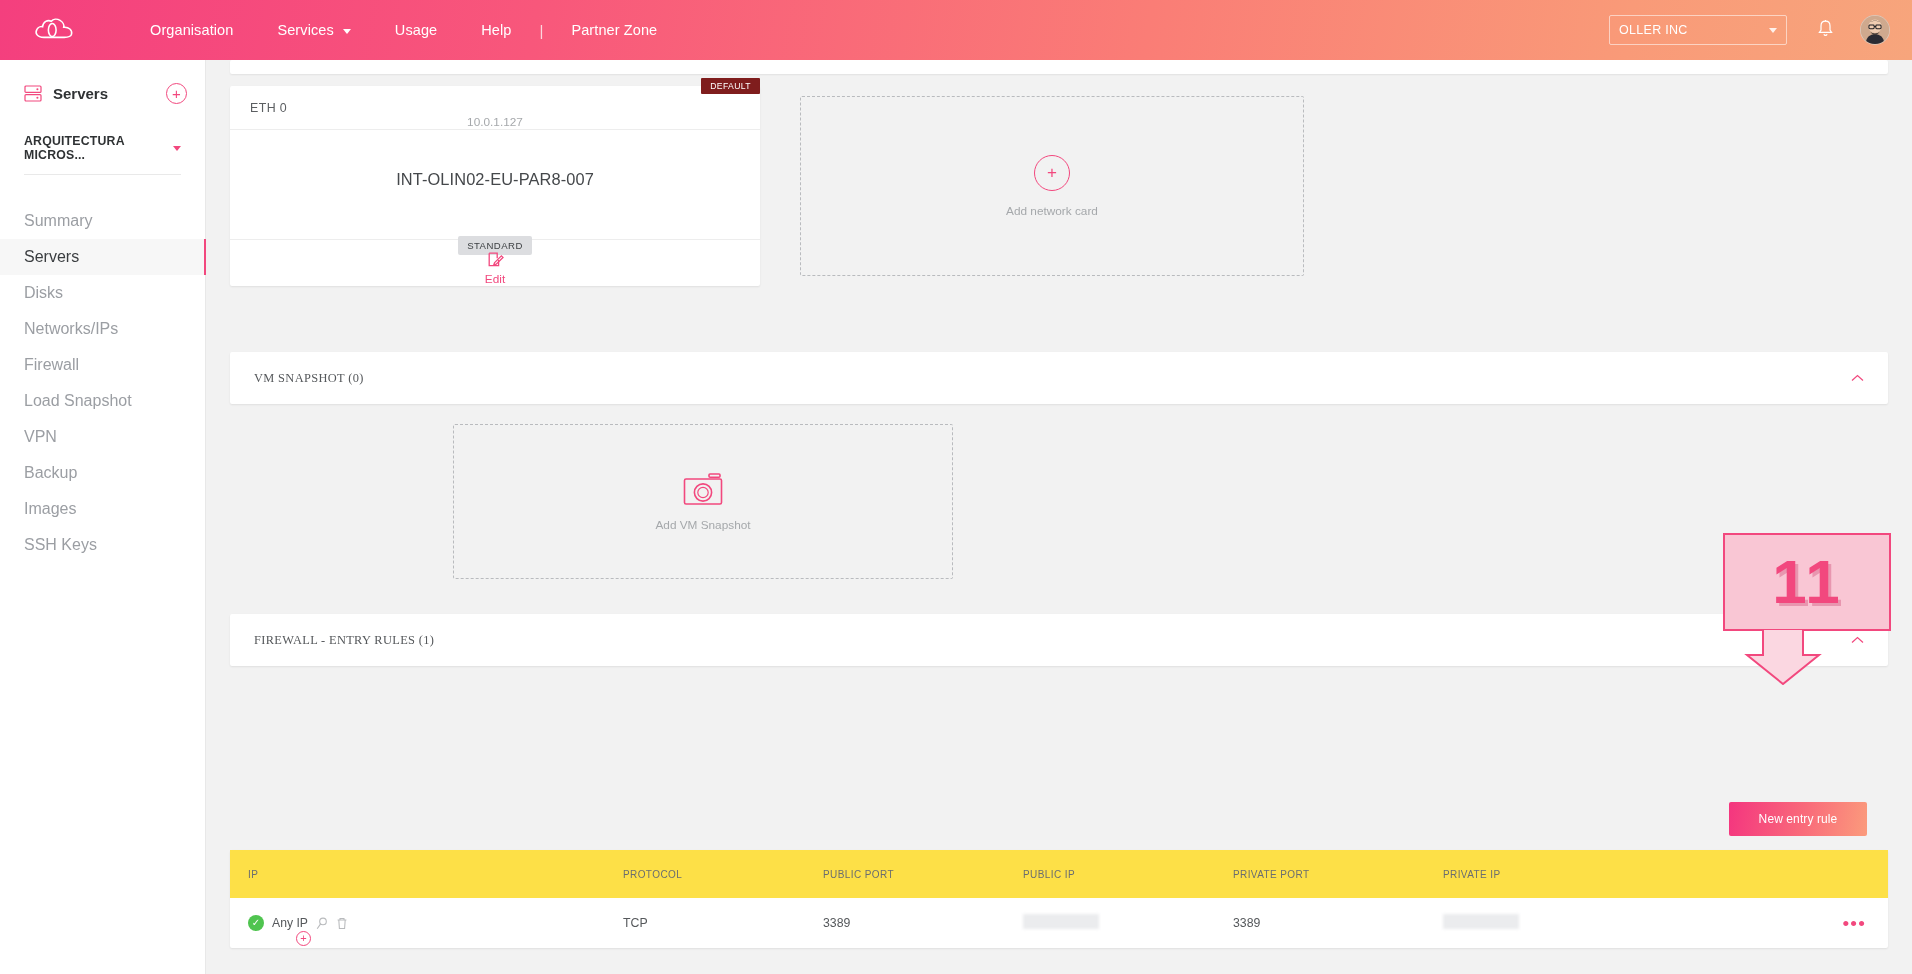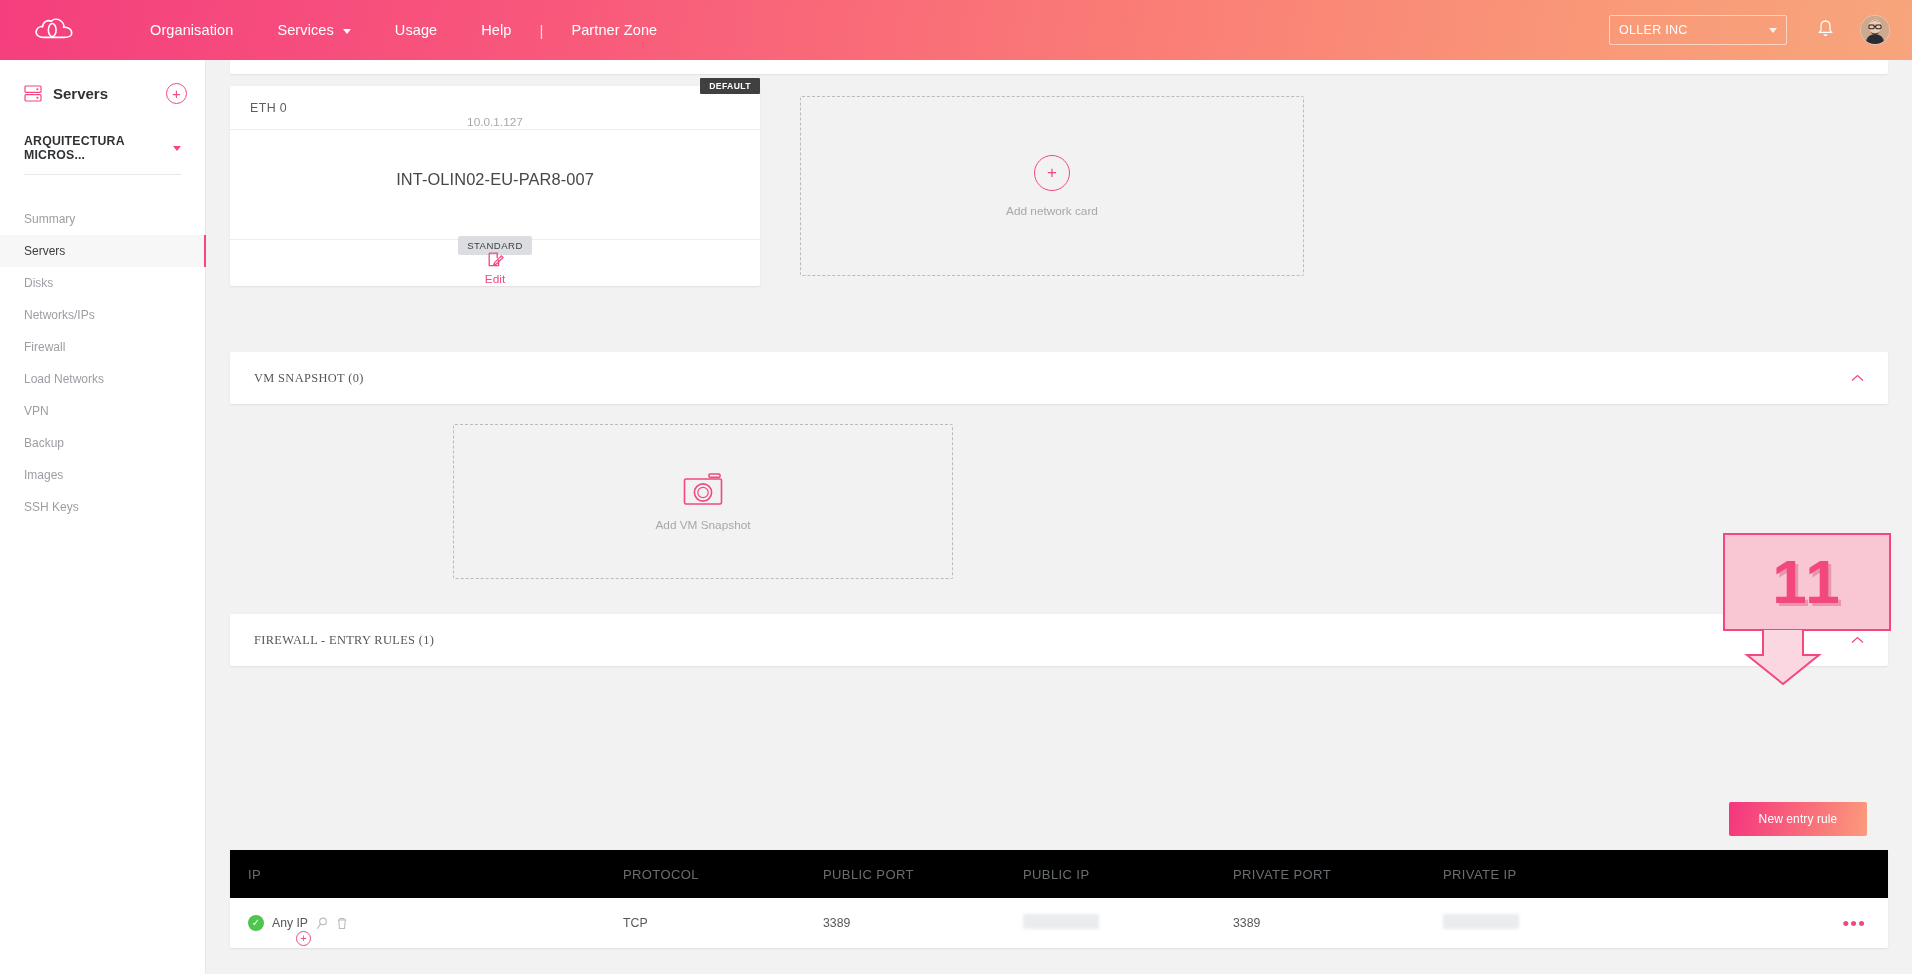--- a/index.html
+++ b/index.html
@@ -87,21 +87,21 @@
     font-size: 12.3px; font-weight: 700; color: #2f3234; letter-spacing: .2px;
   }
   .side-project .proj-caret {
     margin-left: 5px;
     border-left: 4px solid transparent; border-right: 4px solid transparent;
     border-top: 5px solid #f2487e;
   }
   .side-nav { margin-top: 28px; }
   .side-link {
     display: block; padding: 9px 24px;
-    font-size: 12px; color: #9b9ea3;
+    font-size: 16px; color: #9b9ea3;
     position: relative;
   }
   .side-link.active {
     color: #3a3d40; background: #f7f7f7;
   }
   .side-link.active::after {
     content: ""; position: absolute; right: -1px; top: 0; bottom: 0;
     width: 2px; background: #f2487e;
   }
 
@@ -127,24 +127,24 @@
     box-shadow: 0 1px 2px rgba(0,0,0,.08);
   }
   .eth-head {
     height: 44px; display: flex; align-items: center;
     padding: 0 20px; border-bottom: 1px solid #ededed;
     position: relative;
   }
   .eth-head .eth-label { font-size: 12.4px; color: #5b5e61; letter-spacing: .4px; text-align: center; }
   .badge-default {
     position: absolute; right: 0; top: -8px;
-    background: #404040; color: #ffffff;
+    background: #7f1d1d; color: #ffffff;
     font-size: 8.6px; letter-spacing: .4px;
     padding: 3px 9px 3px 9px; border-radius: 1px;
-    font-weight: 700;
+    font-weight: 400;
   }
   .eth-body {
     height: 110px; display: flex; flex-direction: column;
     align-items: center; justify-content: center;
     border-bottom: 1px solid #ededed;
     gap: 36px;
   }
   .eth-ip { font-size: 11.8px; color: #a6a9ac; margin-bottom: 5px; }
   .eth-name { font-size: 16.4px; color: #45484b; margin-bottom: 11px; letter-spacing: .1px; }
   .chip-standard {
@@ -210,22 +210,22 @@
   }
 
   
   .rules-table {
     position: absolute; left: 24px; right: 24px; top: 790px;
     background: #ffffff; border-radius: 2px;
     box-shadow: 0 1px 2px rgba(0,0,0,.08);
   }
   .rules-head {
     display: flex; align-items: center; height: 48px;
-    background: #000000;
-    font-size: 13px; color: #6a6d70; letter-spacing: .4px;
+    background: #fde047;
+    font-size: 10px; color: #6a6d70; letter-spacing: .4px;
     padding: 0 18px;
   }
   .rules-row {
     display: flex; align-items: center; height: 50px;
     font-size: 12.3px; color: #55585b; padding: 0 18px;
     position: relative;
   }
   .c-ip      { width: 375px; }
   .c-proto   { width: 200px; }
   .c-pubport { width: 200px; }
@@ -341,21 +341,21 @@
     <span class="proj-name">ARQUITECTURA MICROS...</span>
     <span class="proj-caret"></span>
   </div>
 
   <nav class="side-nav">
     <a class="side-link">Summary</a>
     <a class="side-link active">Servers</a>
     <a class="side-link">Disks</a>
     <a class="side-link">Networks/IPs</a>
     <a class="side-link">Firewall</a>
-    <a class="side-link">Load Networks</a>
+    <a class="side-link">Load Snapshot</a>
     <a class="side-link">VPN</a>
     <a class="side-link">Backup</a>
     <a class="side-link">Images</a>
     <a class="side-link">SSH Keys</a>
   </nav>
 </aside>
 
 <main class="main">
 
   <div class="stub-card"></div>

